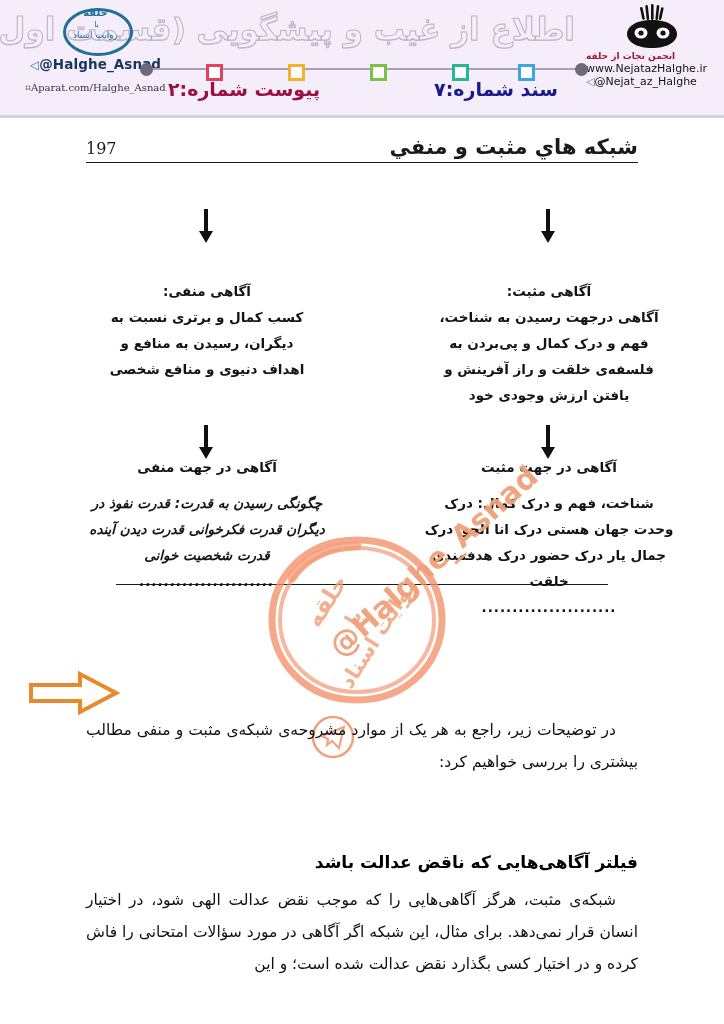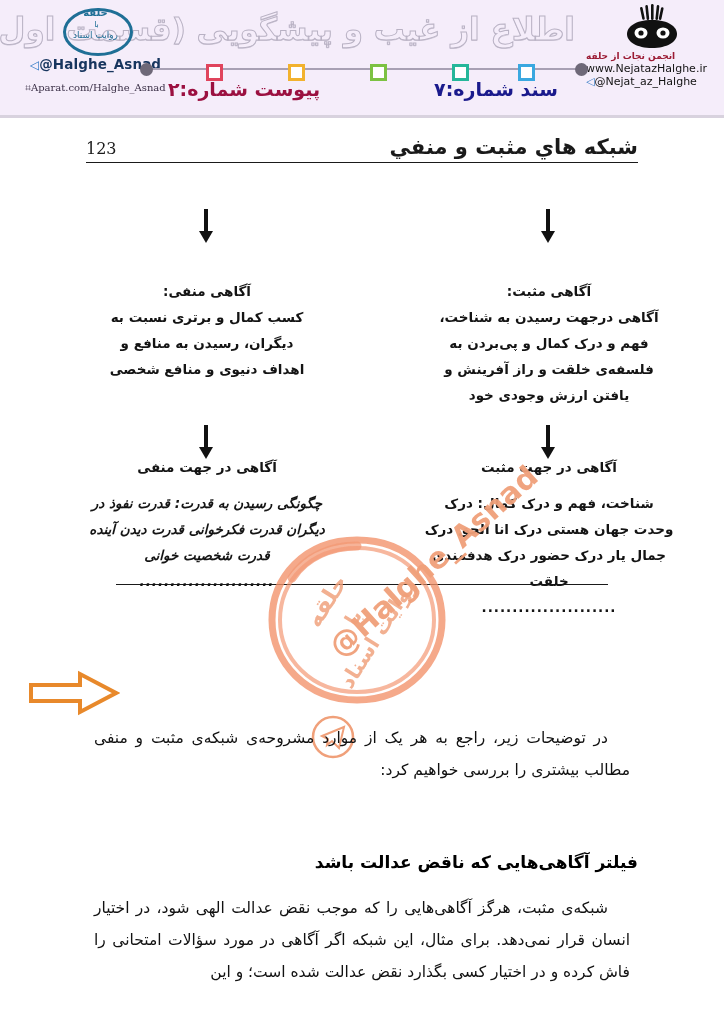--- a/index.html
+++ b/index.html
@@ -197,21 +197,21 @@
     position:absolute;left:310px;top:596px;width:46px;height:46px;
     pointer-events:none;
   }
 
   
   .prose{
     position:absolute;left:86px;width:552px;
     direction:rtl;text-align:justify;color:#111;
     font-size:15.5px;line-height:32px;
   }
-  .prose p{margin:8px;}
+  .prose p{margin:0;}
   .prose p.indent{text-indent:22px;}
 
   .subhead{
     position:absolute;right:86px;
     direction:rtl;text-align:right;
     font-size:17px;font-weight:bold;color:#000;
     white-space:nowrap;
   }
 </style>
 </head>
@@ -286,21 +286,21 @@
 
   <div class="label-pivast">پیوست شماره:۲</div>
   <div class="label-sanad">سند شماره:۷</div>
 
   <div class="banner-rule"></div>
 </div>
 
 <div class="page">
 
   <div class="running-head">
-    <span class="folio">123</span>
+    <span class="folio">197</span>
     <span class="head-title">شبكه هاي مثبت و منفي</span>
   </div>
 
   <div class="diagram">
 
     <div class="arrow-down" style="left:199px;top:91px;">
       <span class="shaft"></span>
         <span class="head"></span>
     </div>
     <div class="arrow-down" style="left:541px;top:91px;">

